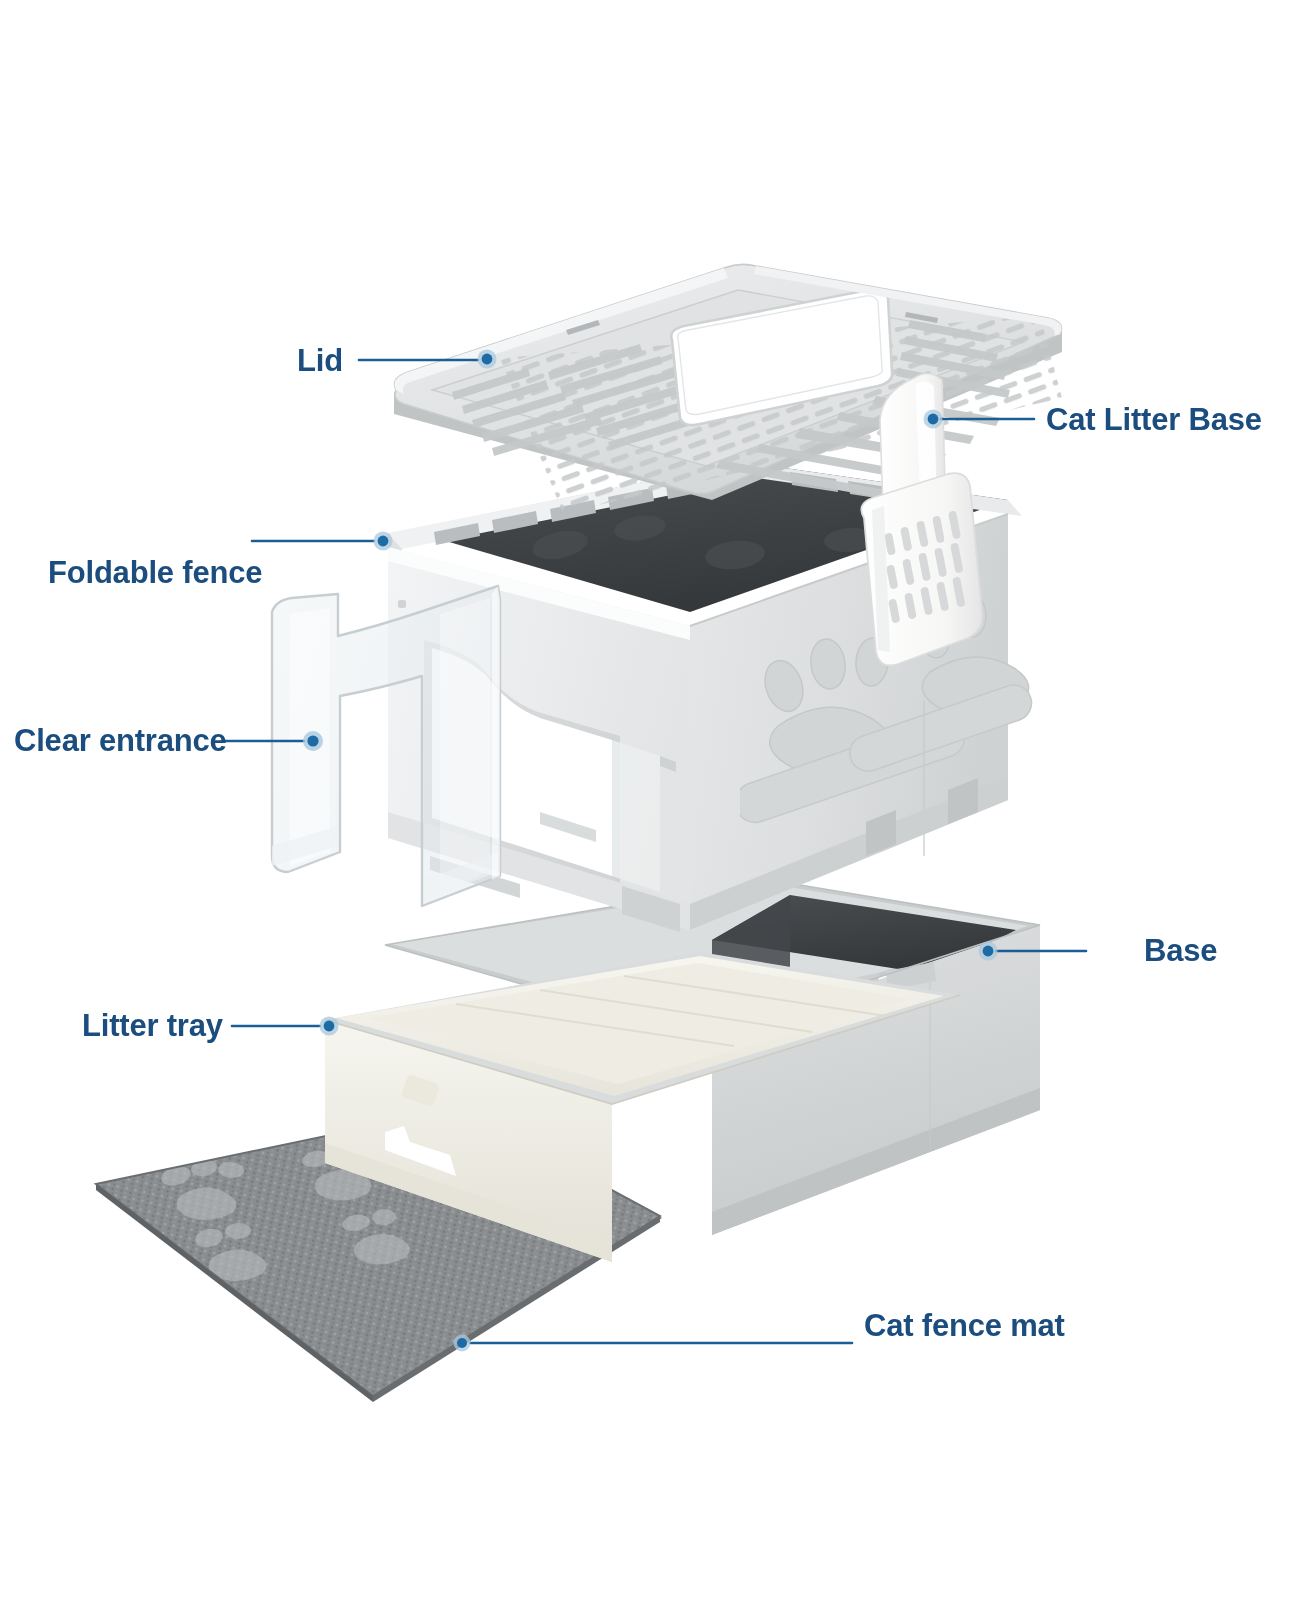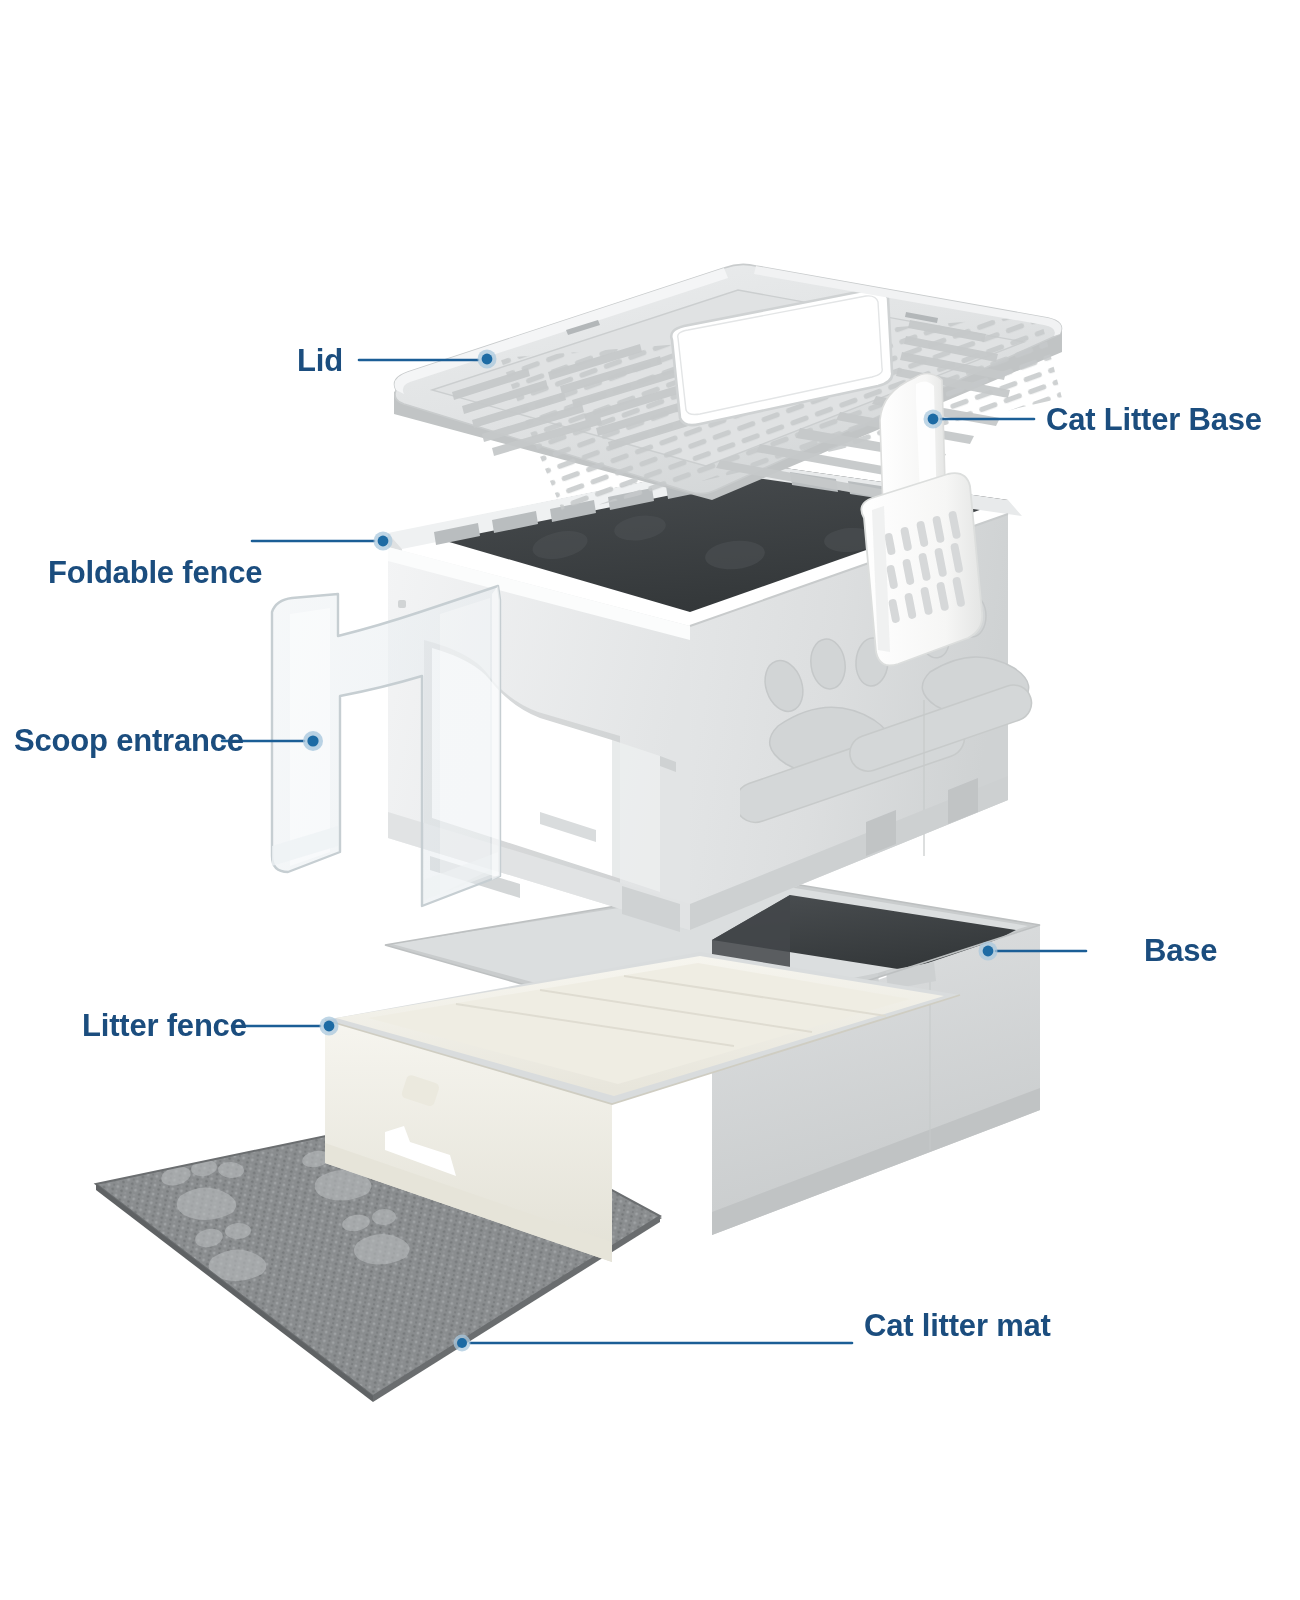--- a/index.html
+++ b/index.html
@@ -407,21 +407,21 @@
       </g>
     </g>
   </svg>
 
   <div class="callout-label" id="label-lid">Lid</div>
 
   <div class="callout-label" id="label-scoop">Cat Litter Base</div>
 
   <div class="callout-label" id="label-fence">Foldable fence</div>
 
-  <div class="callout-label" id="label-entrance">Scoop entrance</div>
+  <div class="callout-label" id="label-entrance">Clear entrance</div>
 
   <div class="callout-label" id="label-base">Base</div>
 
-  <div class="callout-label" id="label-tray">Litter fence</div>
-
-  <div class="callout-label" id="label-mat">Cat litter mat</div>
+  <div class="callout-label" id="label-tray">Litter tray</div>
+
+  <div class="callout-label" id="label-mat">Cat fence mat</div>
 
 </div>
 
 </body></html>

